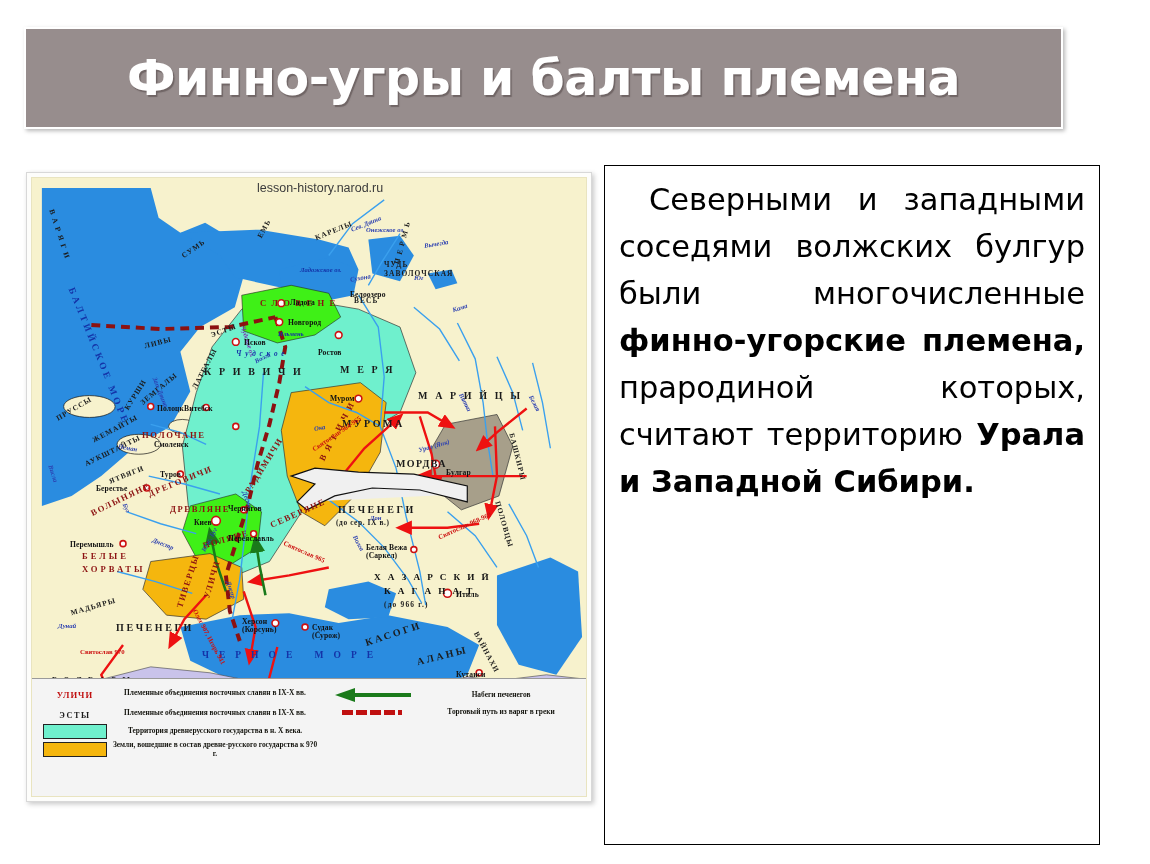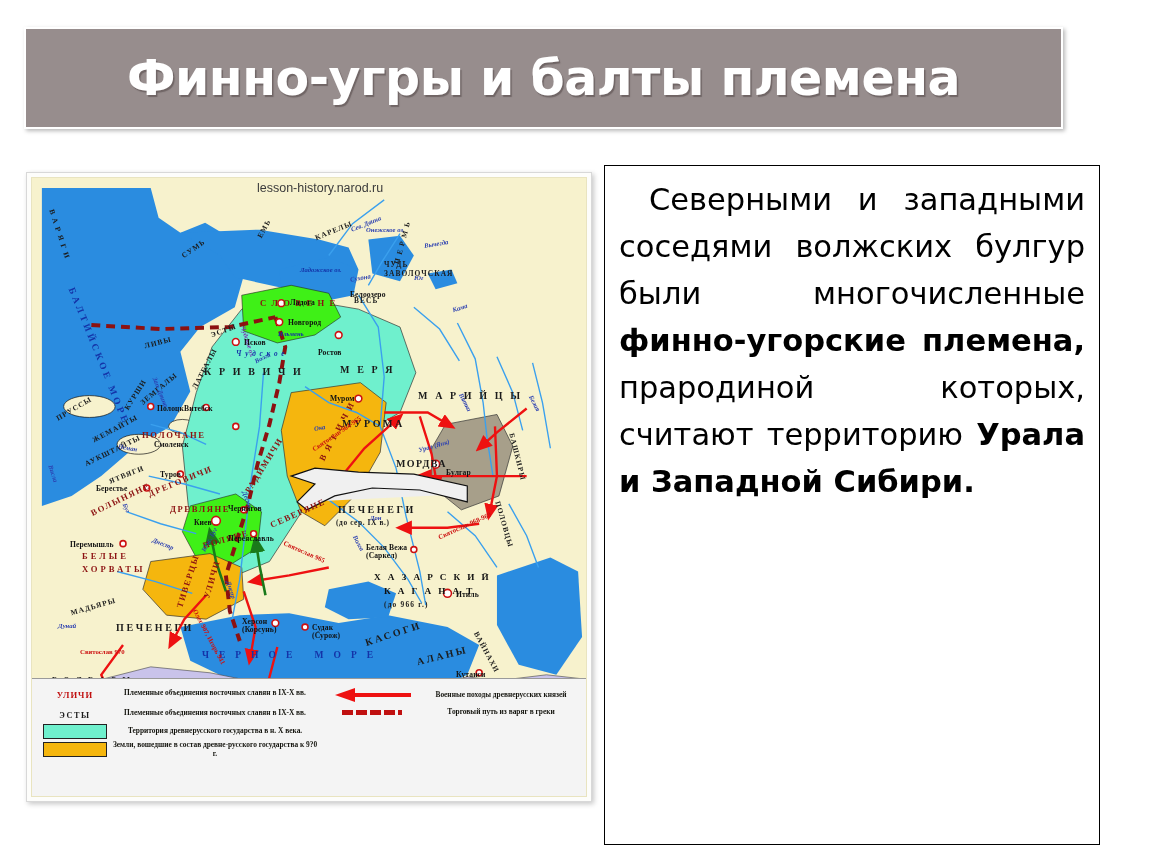--- a/index.html
+++ b/index.html
@@ -435,30 +435,30 @@
           <div class="lg-key">
             <div class="swatch" style="background:#f5b60e;"></div>
           </div>
           <div class="lg-txt">Земли, вошедшие в состав древне-русского государства к  9?0 г.</div>
         </div>
       </div>
 
       <div id="legend-right">
 
 
-
         <div class="lg-row2">
           <div class="lg-arrow">
             <svg width="86" height="16" viewBox="0 0 86 16">
-              <line x1="82" y1="8" x2="26" y2="8" stroke="#ee1111" stroke-width="4"></line>
-              <path d="M26 1 L6 8 L26 15 Z" fill="#ee1111"></path>
+              <line x1="82" y1="8" x2="26" y2="8" stroke="#1a7a1a" stroke-width="4"></line>
+              <path d="M26 1 L6 8 L26 15 Z" fill="#1a7a1a"></path>
             </svg>
           </div>
-          <div class="lg-txt2">Военные походы древнерусских князей</div>
-        </div>
+          <div class="lg-txt2">Набеги печенегов</div>
+        </div>
+
 
         <div class="lg-row2">
           <div class="lg-arrow">
             <div class="dashline">
               <i></i>
                 <i></i>
                 <i></i>
                 <i></i>
                 <i class="small"></i>
             </div>

